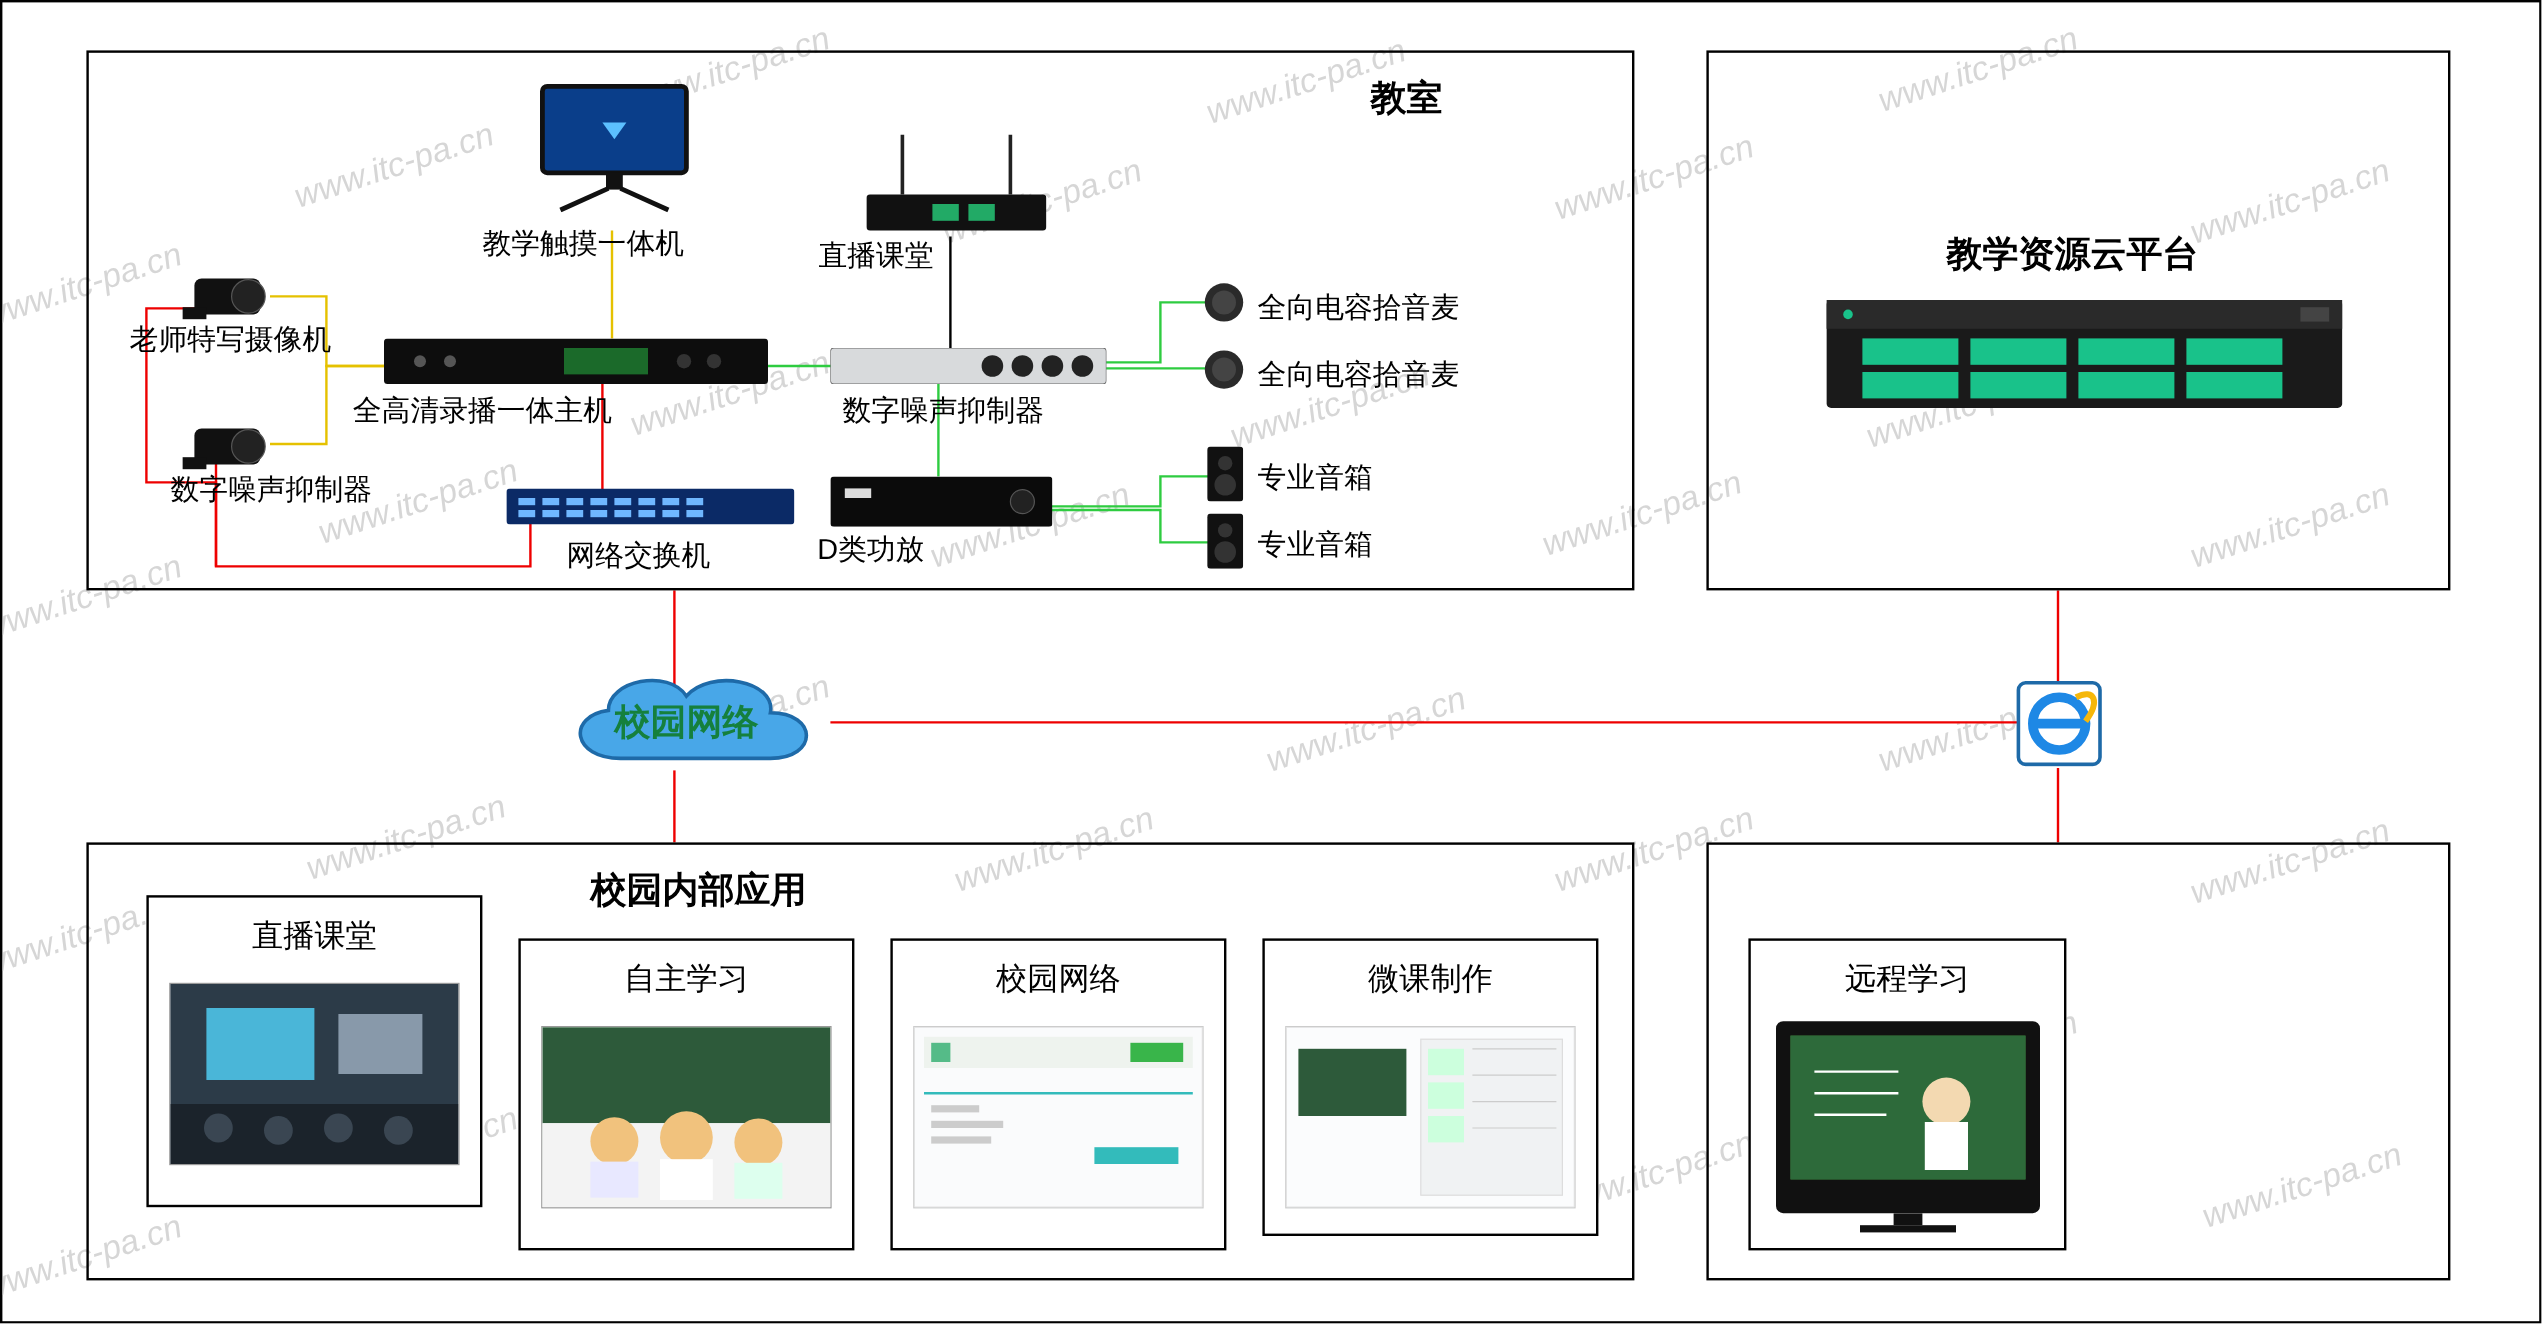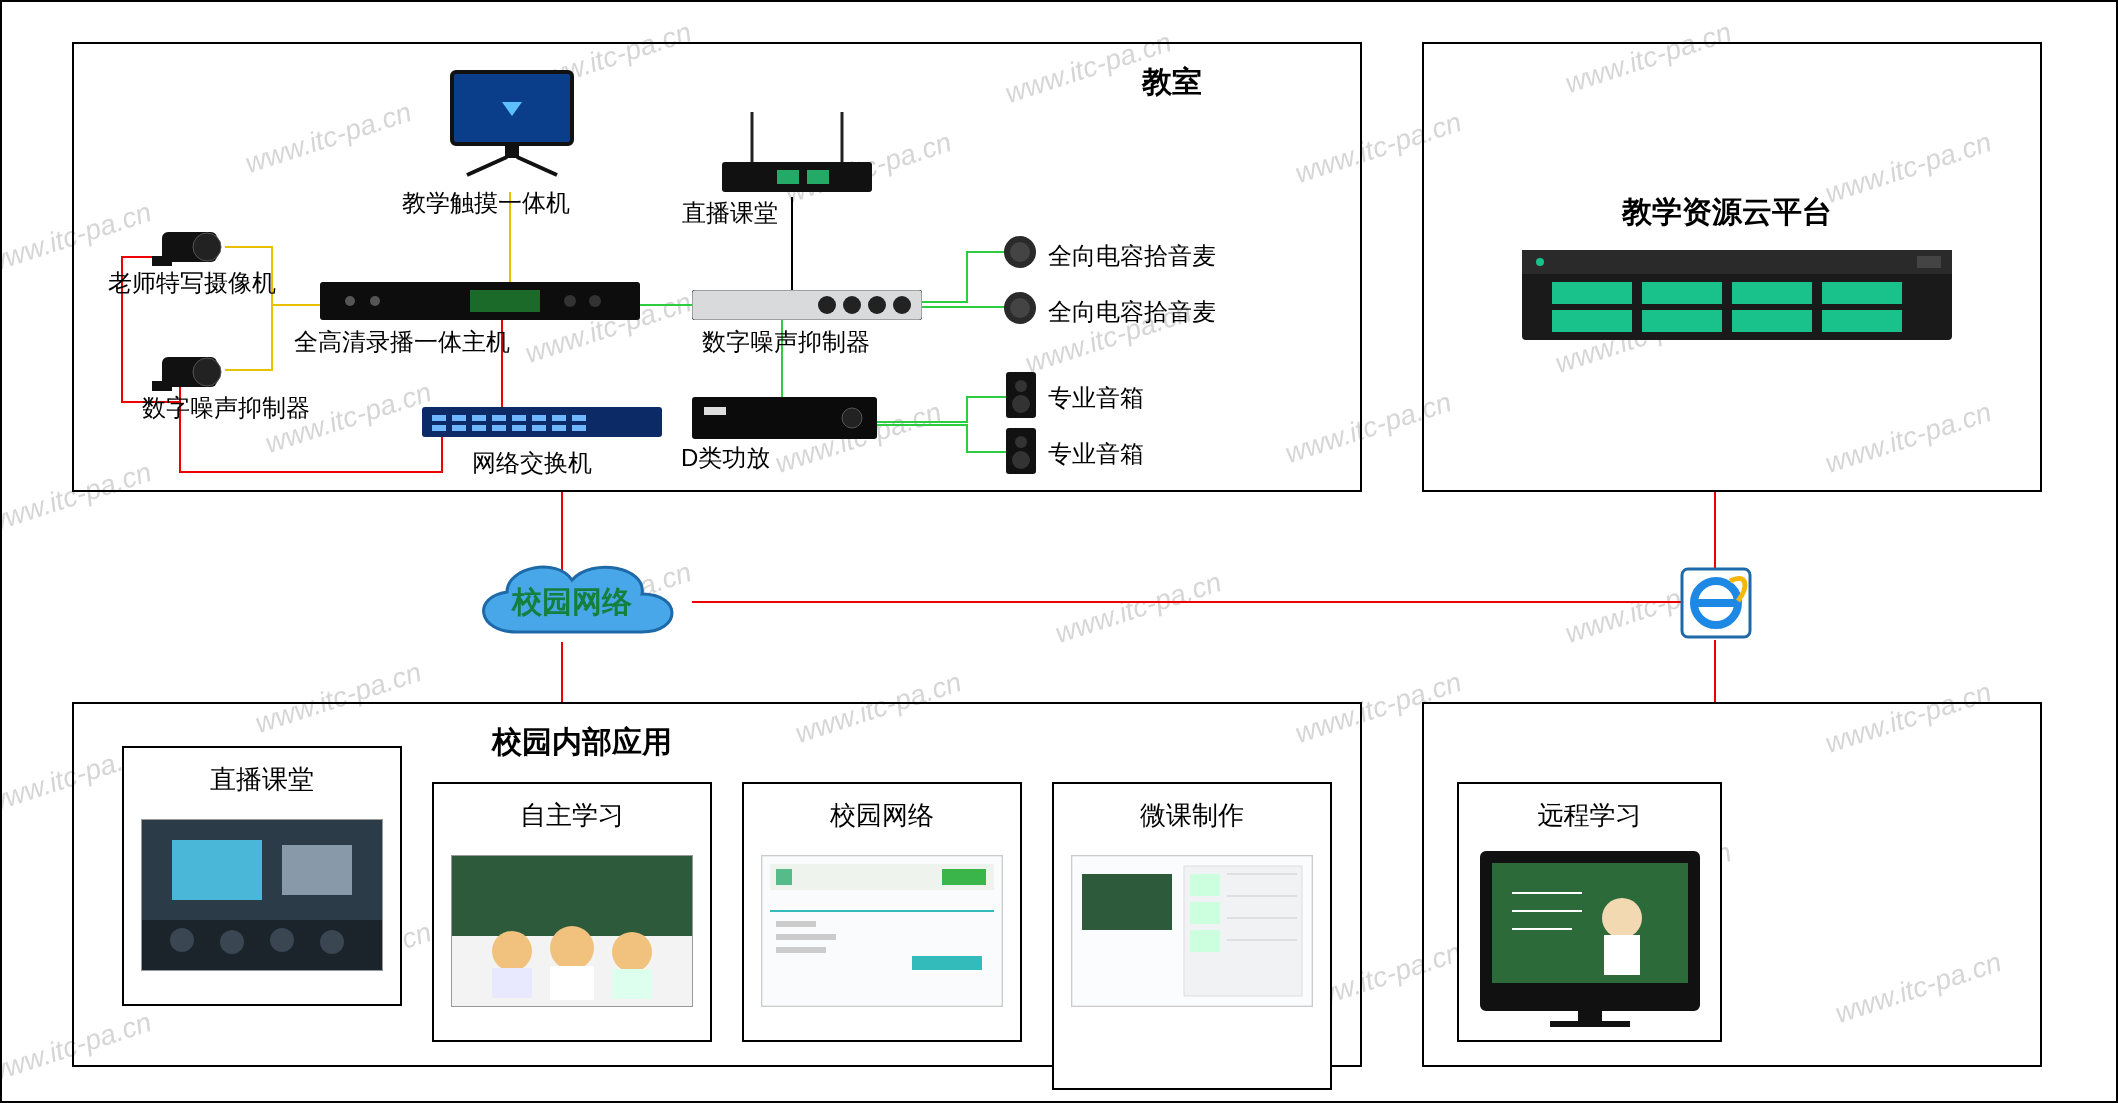--- a/index.html
+++ b/index.html
@@ -306,21 +306,21 @@
           <rect x="180" y="13" width="44" height="16" fill="#39b54a"></rect>
           <line x1="8" y1="55" x2="232" y2="55" stroke="#3bb" stroke-width="2"></line>
           <rect x="14" y="65" width="40" height="6" fill="#ccc"></rect>
           <rect x="14" y="78" width="60" height="6" fill="#ccc"></rect>
           <rect x="14" y="91" width="50" height="6" fill="#ccc"></rect>
           <rect x="150" y="100" width="70" height="14" fill="#3bb"></rect>
         </svg>
     </div>
   </div>
 
-  <div class="card" style="left:1050px;top:780px;width:280px;height:308px">
+  <div class="card" style="left:1050px;top:780px;width:280px;height:248px">
     <div class="ct">微课制作</div>
     <div class="thumb thumb-soft" style="width:240px">
       <svg width="240" height="150" viewBox="0 0 240 150">
           <rect width="240" height="150" fill="#fbfcfd" stroke="#ddd"></rect>
           <rect x="10" y="18" width="90" height="56" fill="#2d5a3a"></rect>
           <rect x="112" y="10" width="118" height="130" fill="#f0f2f3" stroke="#ddd"></rect>
           <rect x="118" y="18" width="30" height="22" fill="#cfd"></rect>
           <rect x="118" y="46" width="30" height="22" fill="#cfd"></rect>
           <rect x="118" y="74" width="30" height="22" fill="#cfd"></rect>
           <line x1="155" y1="18" x2="225" y2="18" stroke="#ccc"></line>

